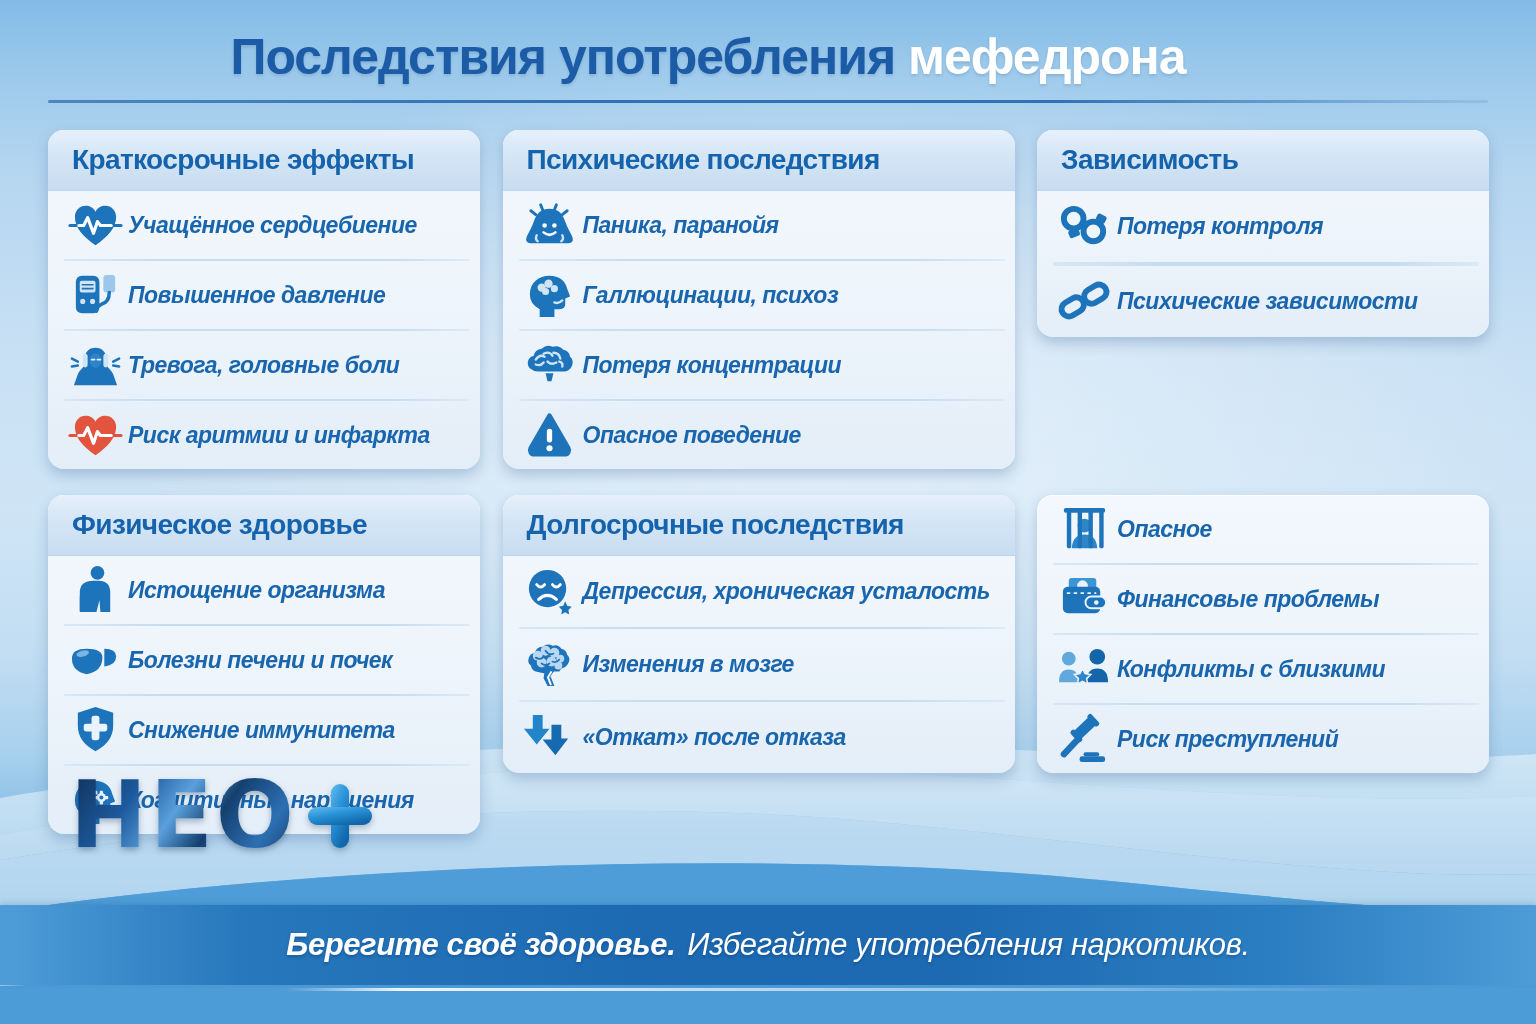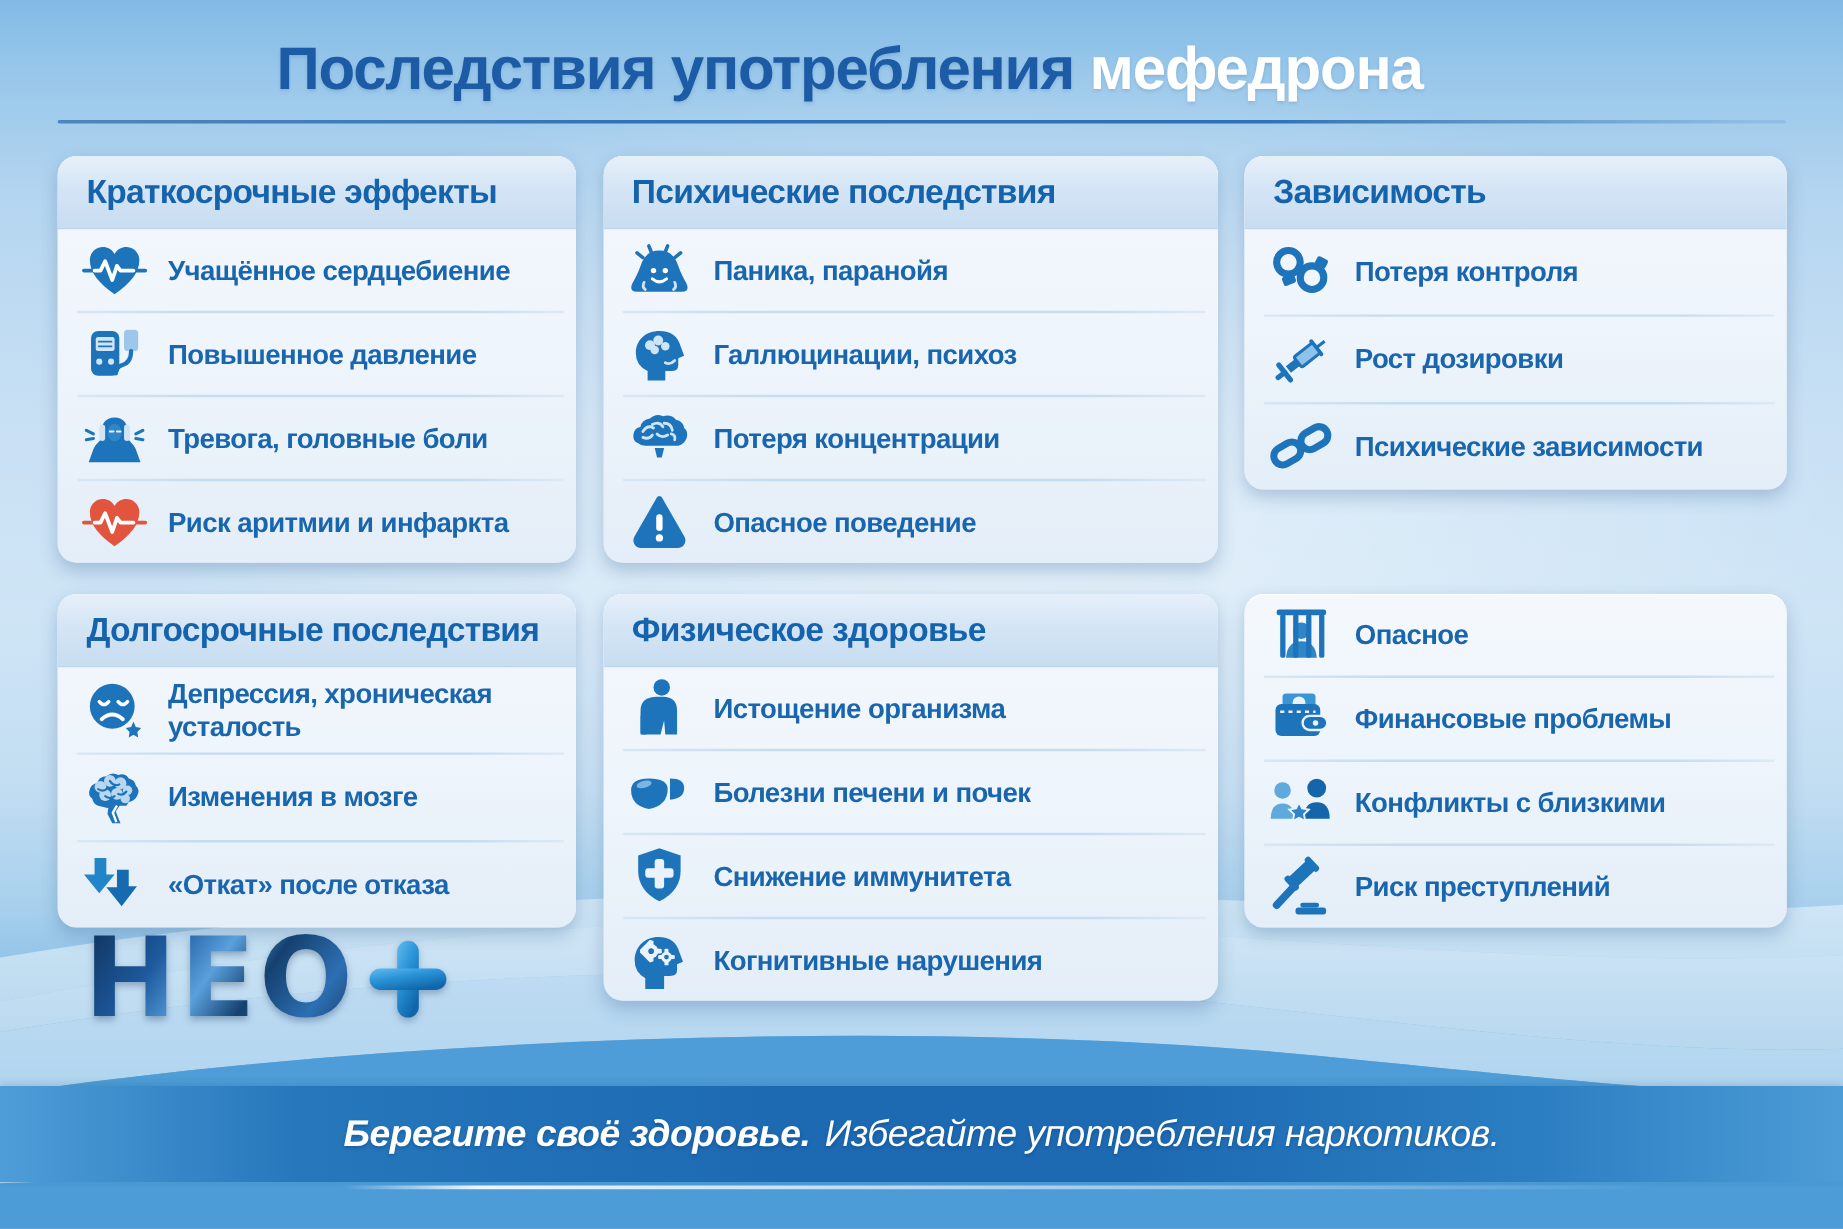--- a/index.html
+++ b/index.html
@@ -33,22 +33,22 @@
   .card-header{height:60px;display:flex;align-items:center;padding:0 24px;
     background:linear-gradient(180deg,#e6f0fa 0%,#d4e5f5 45%,#c8ddf1 100%);
     border-bottom:1px solid #bcd6ee;
     color:#1563ac;font-size:28px;font-weight:bold;letter-spacing:-0.6px;}
   .card-item{display:flex;align-items:center;height:68px;padding:0 12px 0 14px;}
   .rows-3 .card-item{height:71px;}
   .sep{height:2px;margin:0 10px 0 16px;border-radius:1px;
     background:linear-gradient(90deg,#d8e7f5,#c6dcf0 25%,#c6dcf0 80%,#ddeaf6);}
   .item-icon{width:66px;flex:none;display:flex;justify-content:center;align-items:center;}
   .item-icon svg{width:55px;height:55px;display:block;}
-  .item-label{margin-left:12px;font-size:23px;color:#1966ae;letter-spacing:-0.5px;font-weight:bold;
-    text-shadow:0 0 0 rgba(0,0,0,0);} 
+  .item-label{font-size:23px;color:#1966ae;letter-spacing:-0.5px;font-weight:bold;
+    text-shadow:0 0 0 rgba(0,0,0,0);font-style:italic;} 
 
   
   .logo{position:absolute;left:70px;top:770px;z-index:3;display:flex;align-items:center;
     font-family:"DejaVu Sans","Liberation Sans",sans-serif;font-weight:bold;justify-content:center;}
   .logo .neo{font-size:92px;line-height:92px;letter-spacing:3px;
     background:linear-gradient(125deg,#0e3058 0%,#1d5a9e 28%,#5aa0dc 46%,#14406f 62%,#2d6fb3 82%,#123a63 100%);
     -webkit-background-clip:text;background-clip:text;color:transparent;
     filter:drop-shadow(0 3px 3px rgba(20,50,90,.35));}
   .logo .plus{margin-left:6px;display:flex;align-items:center;filter:drop-shadow(0 3px 3px rgba(20,50,90,.3));}
 
@@ -213,98 +213,31 @@
             <svg viewBox="0 0 56 56">
               <circle cx="17" cy="20" r="10" fill="none" stroke="#1e74bb" stroke-width="6"></circle>
               <circle cx="37" cy="33" r="10" fill="none" stroke="#1e74bb" stroke-width="6"></circle>
               <rect x="12" y="31" width="11" height="8" rx="2" fill="#1e74bb" transform="rotate(-22 17 35)"></rect>
               <rect x="40" y="16" width="10" height="8" rx="2" fill="#1e74bb" transform="rotate(28 45 20)"></rect>
             </svg>
           </span>
           <span class="item-label">Потеря контроля</span>
         </div>
         <div class="sep"></div>
-        <div class="card-item">
-          <span class="item-icon">
-            <svg viewBox="0 0 56 56">
-              <g transform="rotate(-38 28 28)">
-                <line x1="44" y1="28" x2="53" y2="28" stroke="#1e74bb" stroke-width="2.6"></line>
-                <line x1="44" y1="21" x2="44" y2="35" stroke="#1e74bb" stroke-width="3.4" stroke-linecap="round"></line>
-                <rect x="24" y="22.5" width="20" height="11" rx="2" fill="#8ec2ea" stroke="#1e74bb" stroke-width="2.6"></rect>
-                <rect x="14" y="24.5" width="10" height="7" fill="#1e74bb"></rect>
-                <line x1="10" y1="20" x2="10" y2="36" stroke="#1e74bb" stroke-width="4.4" stroke-linecap="round"></line>
-                <line x1="3" y1="28" x2="10" y2="28" stroke="#1e74bb" stroke-width="4.4" stroke-linecap="round"></line>
-              </g>
-            </svg>
-          </span>
-          <span class="item-label">Рост дозировки</span>
-        </div>
         <div class="sep"></div>
         <div class="card-item">
           <span class="item-icon">
             <svg viewBox="0 0 56 56">
               <g fill="none" stroke="#1e74bb" stroke-width="6">
                 <rect x="4" y="26" width="24" height="15" rx="7.5" transform="rotate(-30 16 33.5)"></rect>
                 <rect x="27" y="13" width="24" height="15" rx="7.5" transform="rotate(-30 39 20.5)"></rect>
               </g>
             </svg>
           </span>
           <span class="item-label">Психические зависимости</span>
-        </div>
-      </div>
-    </section>
-    <section class="card rows-3">
-      <div class="card-header">Долгосрочные последствия</div>
-      <div class="card-body">
-        <div class="card-item">
-          <span class="item-icon">
-            <svg viewBox="0 0 56 56">
-              <circle cx="26" cy="25" r="19" fill="#1e74bb"></circle>
-              <path d="M15 21q4 5 8 0M31 21q4 5 8 0" stroke="#fff" stroke-width="3" fill="none" stroke-linecap="round"></path>
-              <path d="M17 36q9-8 18 0" stroke="#fff" stroke-width="3.2" fill="none" stroke-linecap="round"></path>
-              <path d="M44 38l2 4.5 4.5 1-3.2 3.3.7 4.6-4-2.3-4 2.3.7-4.6-3.2-3.3 4.5-1z" fill="#1e74bb"></path>
-            </svg>
-          </span>
-          <span class="item-label">Депрессия, хроническая усталость</span>
-        </div>
-        <div class="sep"></div>
-        <div class="card-item">
-          <span class="item-icon">
-            <svg viewBox="0 0 56 56">
-              <path d="M9 29q-4-3-2-8 1-4 6-5 2-6 8-6 5-4 10-1 6-2 9 3 5 1 6 6 4 4 1 9-2 4-7 5l-2 3h-8l-8 2-8-2q-4-1-5-6z" fill="#1e74bb"></path>
-              <g fill="#b9d8f0">
-                <circle cx="16" cy="19" r="5"></circle>
-                <circle cx="24" cy="14" r="5"></circle>
-                <circle cx="33" cy="16" r="5"></circle>
-                <circle cx="39" cy="22" r="4"></circle>
-                <circle cx="20" cy="26" r="5"></circle>
-                <circle cx="30" cy="25" r="5"></circle>
-                <circle cx="37" cy="29" r="4"></circle>
-              </g>
-              <g stroke="#1e74bb" stroke-width="1.8" fill="none" stroke-linecap="round">
-                <path d="M14 21q5 3 8-1"></path>
-                <path d="M24 14q3 5 8 3"></path>
-                <path d="M31 25q4 2 7-2"></path>
-                <path d="M20 27q4 3 8 0"></path>
-              </g>
-              <path d="M23 34h10l-4 6 4 10h-7l-4-8z" fill="#1e74bb"></path>
-              <path d="M30 35l-3.5 6 3 8" stroke="#fff" stroke-width="2" fill="none"></path>
-            </svg>
-          </span>
-          <span class="item-label">Изменения в мозге</span>
-        </div>
-        <div class="sep"></div>
-        <div class="card-item">
-          <span class="item-icon">
-            <svg viewBox="0 0 56 56">
-              <path d="M11 5h10v14h7L15 35 2 19h9z" fill="#2285ca"></path>
-              <path d="M30 15h10v14h7L34 46 21 30h9z" fill="#156ab0"></path>
-            </svg>
-          </span>
-          <span class="item-label">«Откат» после отказа</span>
         </div>
       </div>
     </section>
     <section class="card">
       <div class="card-header">Физическое здоровье</div>
       <div class="card-body">
         <div class="card-item">
           <span class="item-icon">
             <svg viewBox="0 0 56 56">
               <circle cx="30" cy="10" r="7" fill="#1e74bb"></circle>
@@ -349,20 +282,72 @@
                 <circle cx="21" cy="20" r="6"></circle>
                 <circle cx="34" cy="25" r="4.6"></circle>
                 <rect x="32.3" y="18" width="3.4" height="14" rx="1"></rect>
                 <rect x="27" y="23.3" width="14" height="3.4" rx="1"></rect>
               </g>
               <circle cx="21" cy="20" r="2.4" fill="#1e74bb"></circle>
               <circle cx="34" cy="25" r="2" fill="#1e74bb"></circle>
             </svg>
           </span>
           <span class="item-label">Когнитивные нарушения</span>
+        </div>
+      </div>
+    </section>
+    <section class="card rows-3">
+      <div class="card-header">Долгосрочные последствия</div>
+      <div class="card-body">
+        <div class="card-item">
+          <span class="item-icon">
+            <svg viewBox="0 0 56 56">
+              <circle cx="26" cy="25" r="19" fill="#1e74bb"></circle>
+              <path d="M15 21q4 5 8 0M31 21q4 5 8 0" stroke="#fff" stroke-width="3" fill="none" stroke-linecap="round"></path>
+              <path d="M17 36q9-8 18 0" stroke="#fff" stroke-width="3.2" fill="none" stroke-linecap="round"></path>
+              <path d="M44 38l2 4.5 4.5 1-3.2 3.3.7 4.6-4-2.3-4 2.3.7-4.6-3.2-3.3 4.5-1z" fill="#1e74bb"></path>
+            </svg>
+          </span>
+          <span class="item-label">Депрессия, хроническая усталость</span>
+        </div>
+        <div class="sep"></div>
+        <div class="card-item">
+          <span class="item-icon">
+            <svg viewBox="0 0 56 56">
+              <path d="M9 29q-4-3-2-8 1-4 6-5 2-6 8-6 5-4 10-1 6-2 9 3 5 1 6 6 4 4 1 9-2 4-7 5l-2 3h-8l-8 2-8-2q-4-1-5-6z" fill="#1e74bb"></path>
+              <g fill="#b9d8f0">
+                <circle cx="16" cy="19" r="5"></circle>
+                <circle cx="24" cy="14" r="5"></circle>
+                <circle cx="33" cy="16" r="5"></circle>
+                <circle cx="39" cy="22" r="4"></circle>
+                <circle cx="20" cy="26" r="5"></circle>
+                <circle cx="30" cy="25" r="5"></circle>
+                <circle cx="37" cy="29" r="4"></circle>
+              </g>
+              <g stroke="#1e74bb" stroke-width="1.8" fill="none" stroke-linecap="round">
+                <path d="M14 21q5 3 8-1"></path>
+                <path d="M24 14q3 5 8 3"></path>
+                <path d="M31 25q4 2 7-2"></path>
+                <path d="M20 27q4 3 8 0"></path>
+              </g>
+              <path d="M23 34h10l-4 6 4 10h-7l-4-8z" fill="#1e74bb"></path>
+              <path d="M30 35l-3.5 6 3 8" stroke="#fff" stroke-width="2" fill="none"></path>
+            </svg>
+          </span>
+          <span class="item-label">Изменения в мозге</span>
+        </div>
+        <div class="sep"></div>
+        <div class="card-item">
+          <span class="item-icon">
+            <svg viewBox="0 0 56 56">
+              <path d="M11 5h10v14h7L15 35 2 19h9z" fill="#2285ca"></path>
+              <path d="M30 15h10v14h7L34 46 21 30h9z" fill="#156ab0"></path>
+            </svg>
+          </span>
+          <span class="item-label">«Откат» после отказа</span>
         </div>
       </div>
     </section>
     <section class="card">
       <div class="card-body">
         <div class="card-item">
           <span class="item-icon">
             <svg viewBox="0 0 56 56">
               <rect x="7" y="6" width="42" height="5" rx="2" fill="#1e74bb"></rect>
               <g fill="#2e85c8">

